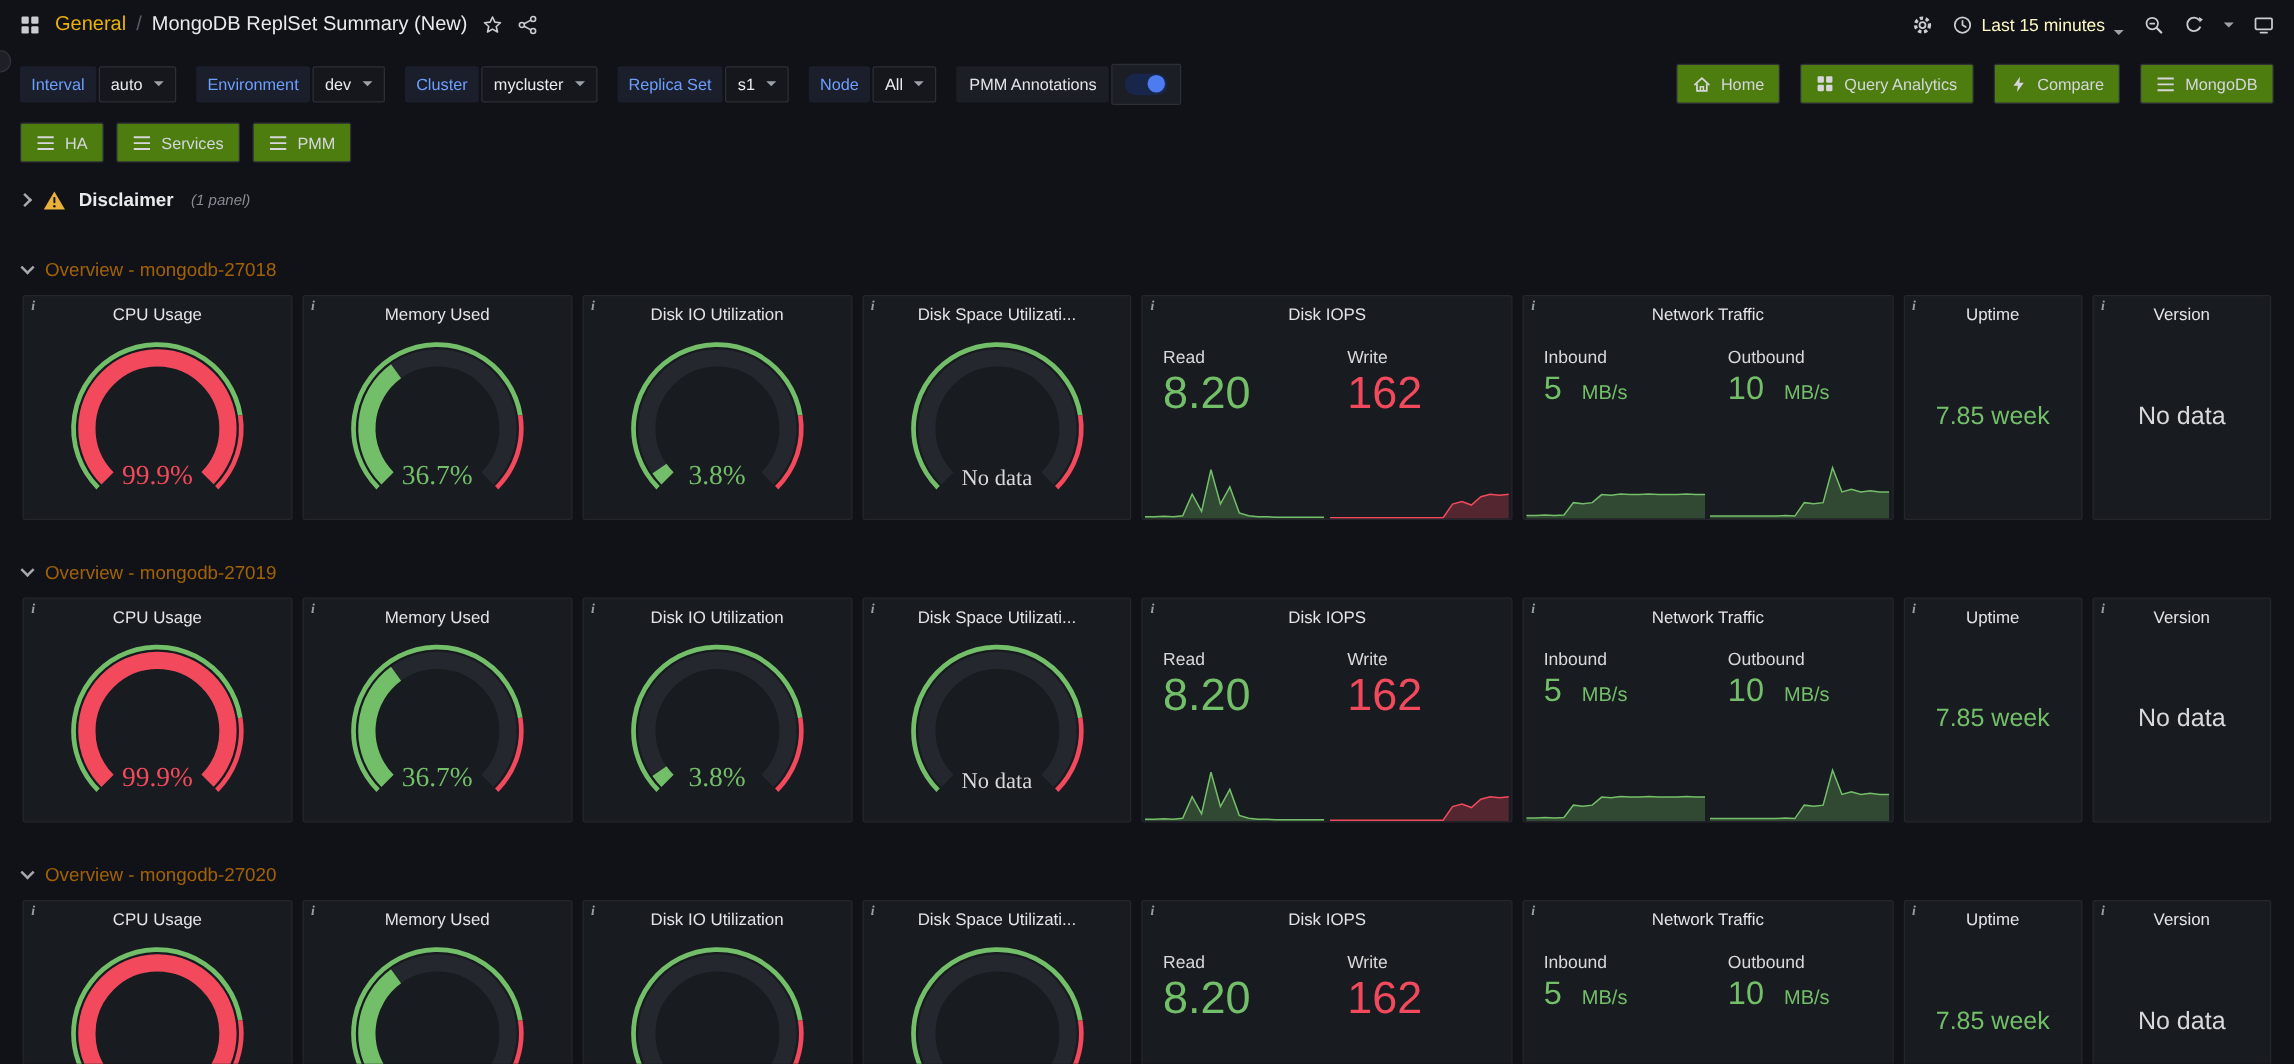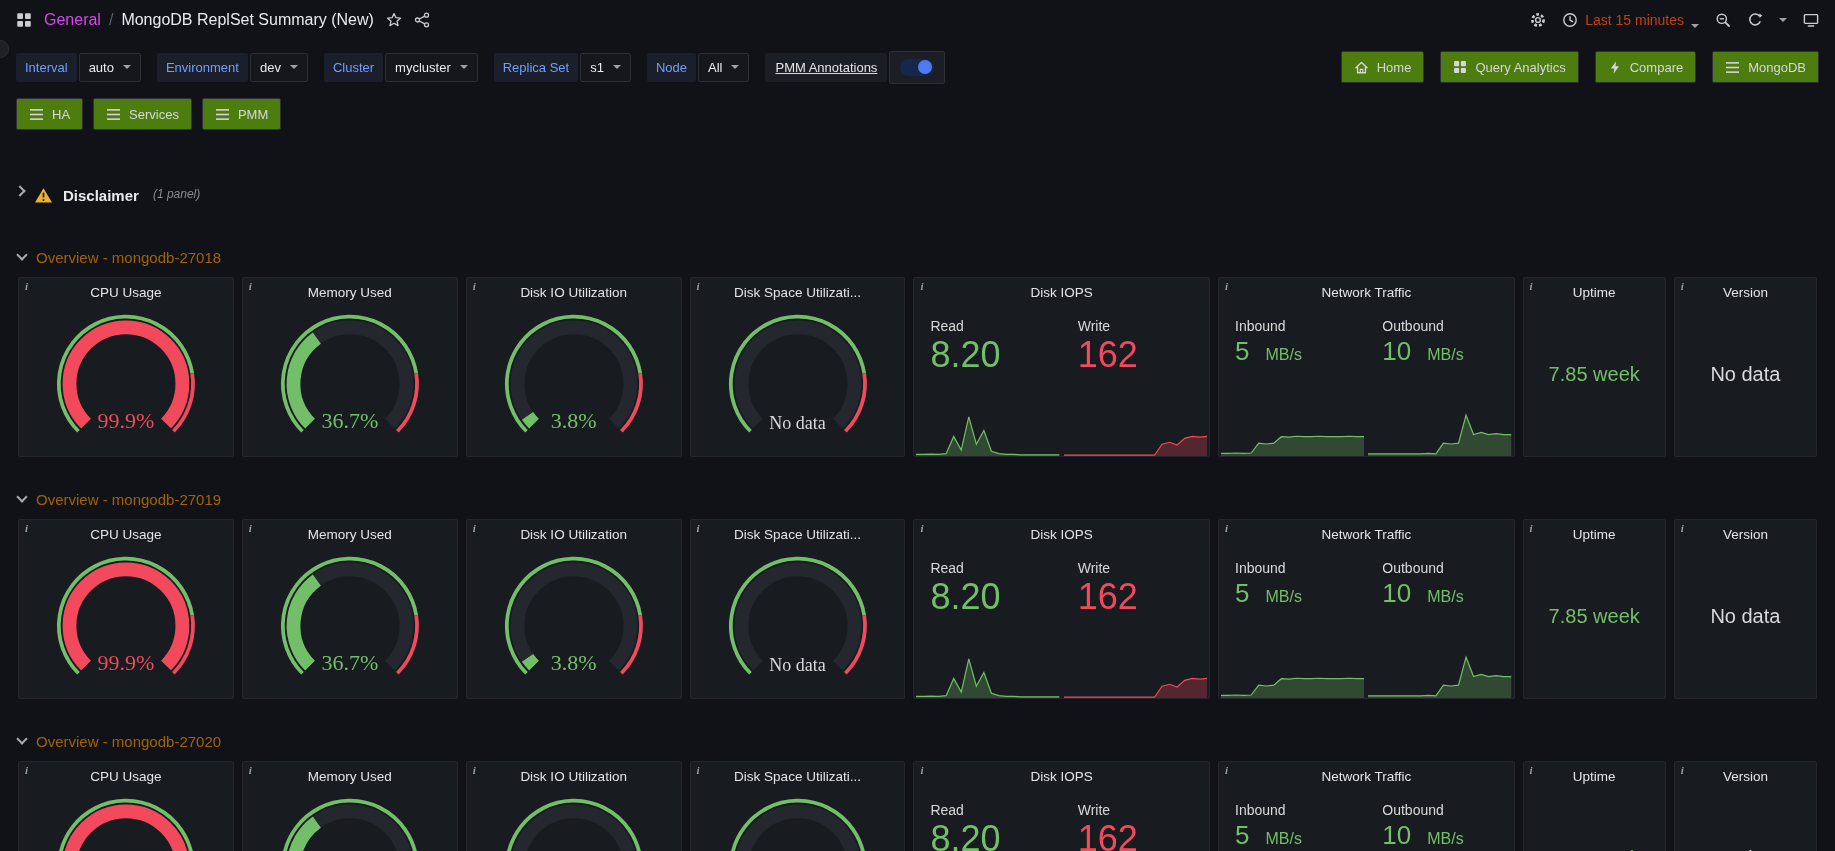--- a/index.html
+++ b/index.html
@@ -7,46 +7,46 @@
   body{background:#111217;color:#d8d9da;font-family:"Liberation Sans",sans-serif;overflow:hidden;position:relative;}
   [data-interactable="true"]{cursor:pointer;}
   .icon{display:inline-flex;align-items:center;}
   .icon svg{display:block;}
 
   
   .topbar{height:40px;display:flex;align-items:center;justify-content:space-between;padding:0 16px;}
   .tb-left{display:flex;align-items:center;gap:12px;}
   .tb-right{display:flex;align-items:center;gap:16px;}
   .breadcrumb{display:flex;align-items:center;gap:8px;font-size:16px;}
-  .crumb{color:#d946ef;}
+  .crumb{color:#eab308;}
   .crumb-sep{color:#5a5d63;}
   .crumb-title{color:#e9eaec;font-weight:500;}
-  .time-picker{display:flex;align-items:flex-end;gap:7px;font-size:14px;color:#c2410c;}
+  .time-picker{display:flex;align-items:flex-end;gap:7px;font-size:14px;color:#fef9c3;}
   .caret{width:0;height:0;border-left:4px solid transparent;border-right:4px solid transparent;border-top:4px solid #9da2aa;display:inline-block;}
   .sidebar-notch{position:absolute;left:-9px;top:40px;width:18px;height:18px;border-radius:50%;background:#1d2026;border:1px solid #2e3137;z-index:6;}
 
   
   .subnav{margin:10px 16px 0;display:flex;align-items:center;gap:16px;height:34px;}
   .var-ctrl{display:flex;align-items:center;gap:2px;font-size:13px;}
   .var-label{color:#6e9fff;padding:7px 9px;background:#1a1f2b;border-radius:2px;font-weight:500;white-space:nowrap;}
   .var-value{background:#15171c;border:1px solid #2b2f36;color:#eaebed;display:flex;gap:9px;align-items:center;padding:6px 9px;border-radius:2px;white-space:nowrap;}
-  .ann-group{display:flex;align-items:center;gap:2px;text-decoration:underline;}
+  .ann-group{display:flex;align-items:center;gap:2px;}
   .chip{background:#1b1e24;border-radius:2px;}
   .ann-label{padding:7px 10px;font-size:13px;color:#e3e4e8;font-weight:500;white-space:nowrap;}
   .toggle-chip{padding:7px 10px;display:flex;align-items:center;border:1px solid #2b2f36;}
   .toggle{width:34px;height:17px;border-radius:9px;background:#18264c;position:relative;display:inline-block;}
   .knob{position:absolute;right:2px;top:1.5px;width:14px;height:14px;border-radius:50%;background:#4d7cf0;}
   .tb-spacer{flex:1;}
   .nav-btn{display:flex;align-items:center;gap:8px;background:#4d7c0f;border:1px solid #2e3139;color:#d5d7db;font-size:13px;height:32px;padding:0 12px;border-radius:2px;font-family:inherit;white-space:nowrap;}
 
   
   .quicklinks{margin:14px 16px 0;display:flex;gap:10px;height:32px;}
 
   
-  .disclaimer-row{margin:57px 16px 0;display:flex;align-items:flex-start;gap:10px;height:28px;}
+  .disclaimer-row{margin:16px 16px 0;display:flex;align-items:center;gap:10px;height:28px;}
   .chev{width:8px;height:8px;border-right:2px solid #a6a9b0;border-bottom:2px solid #a6a9b0;display:inline-block;}
   .chev.down{transform:rotate(45deg);margin-top:-4px;}
   .chev.right{transform:rotate(-45deg);}
   .disc-title{font-size:15px;font-weight:700;color:#e9eaec;}
   .disc-note{font-size:12px;font-style:italic;color:#868a92;margin-left:4px;}
 
   
   .dash-row{margin:22px 18px 0;}
   .row-header{display:flex;align-items:center;gap:10px;height:40px;}
   .row-title{font-size:15px;font-weight:400;color:#a16207;}

